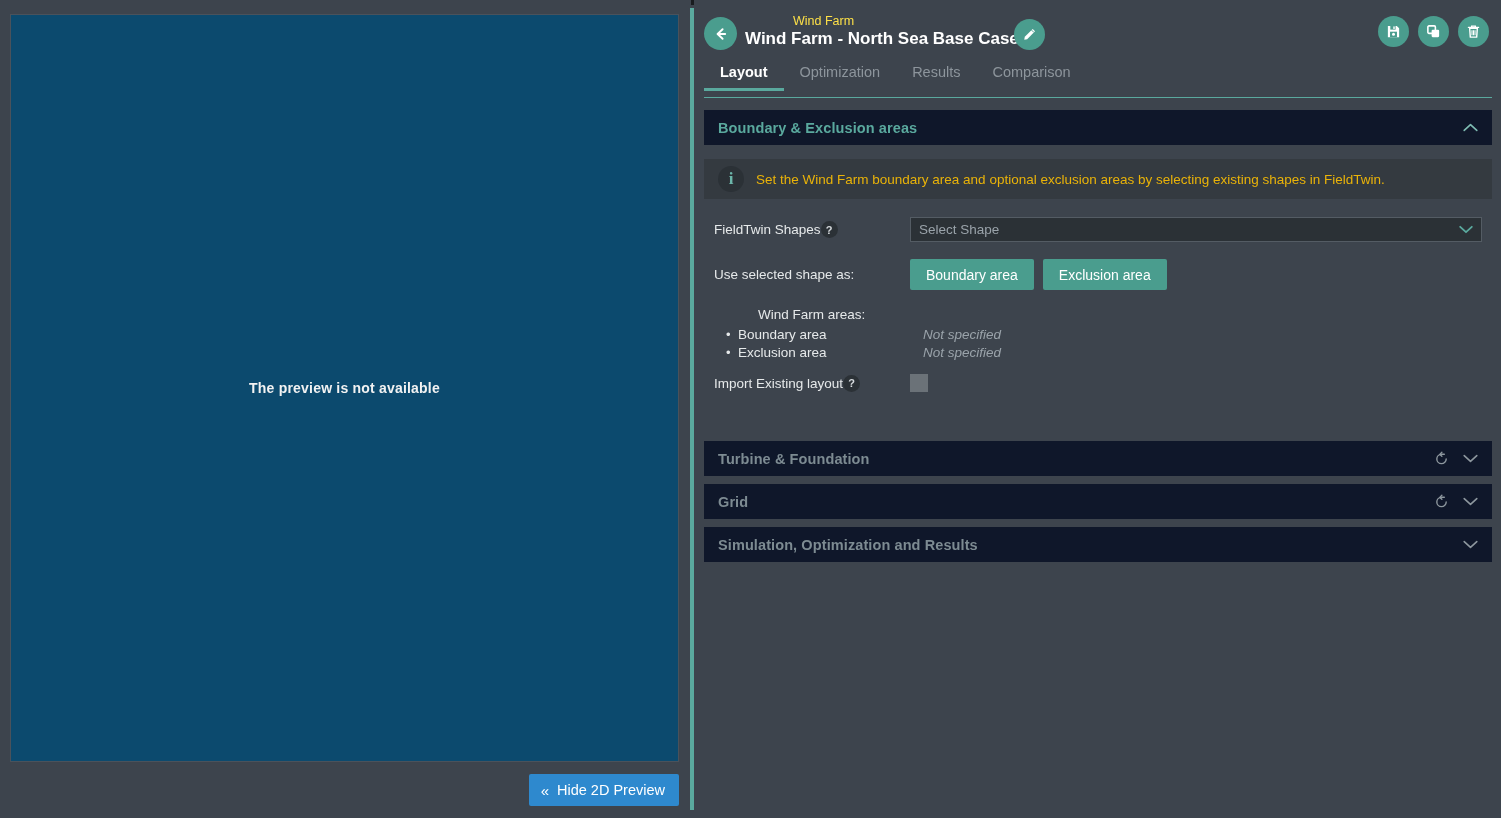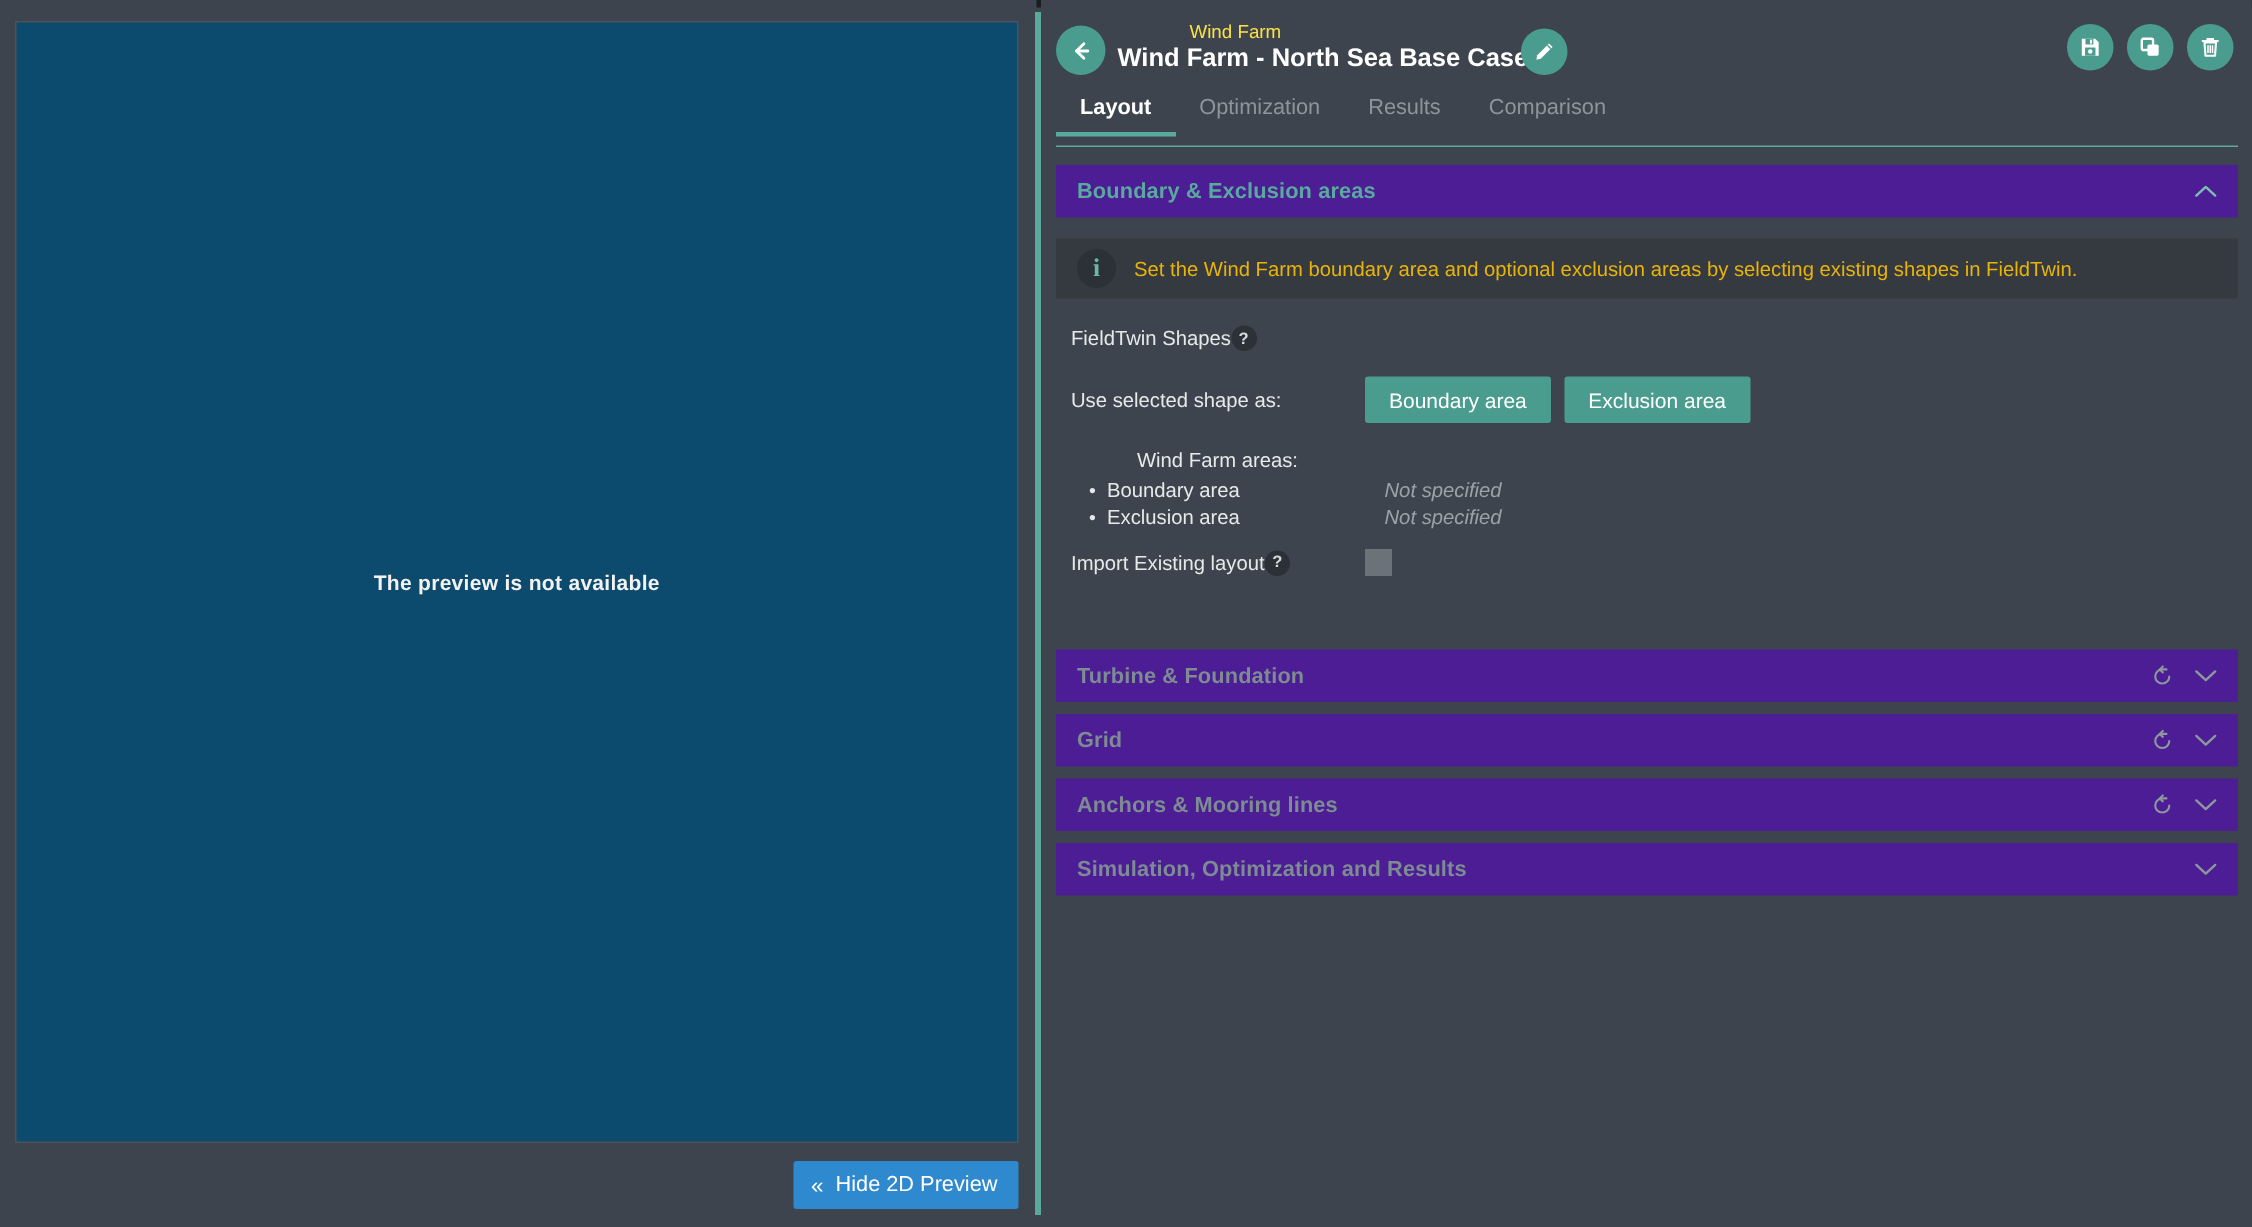--- a/index.html
+++ b/index.html
@@ -106,21 +106,21 @@
   .tab.active { color: #ffffff; font-weight: bold; }
   .tab.active::after {
     content: ""; position: absolute; left: 0; right: 0; bottom: -1px;
     height: 3px; background: #5aa99e;
   }
 
   
   .acc-wrap { position: absolute; left: 10px; top: 110px; width: 788px; }
   .acc-head {
     height: 35px;
-    background: #4c1d95;
+    background: #0f172a;
     display: flex; align-items: center;
     padding: 0 14px 0 14px;
     cursor: pointer;
     position: relative;
   }
   .acc-head .acc-title {
     font-size: 14.5px; font-weight: bold; color: #5aa99e;
     letter-spacing: .1px;
   }
   .acc-head.dim .acc-title { color: #7d8b92; }
@@ -306,20 +306,28 @@
           <span class="info-text">Set the Wind Farm boundary area and optional exclusion areas by selecting existing shapes in FieldTwin.</span>
         </div>
 
         <div class="form">
 
           <div class="row">
             <div class="lbl">
               <span>FieldTwin Shapes</span>
               <span class="qmark">?</span>
             </div>
+            <div class="select">
+              <span>Select Shape</span>
+              <span class="sel-chev">
+                <svg width="14" height="9" viewBox="0 0 14 9">
+                  <path d="M1.2 1.8 L7 7.2 L12.8 1.8" fill="none" stroke="currentColor" stroke-width="1.8" stroke-linecap="round" stroke-linejoin="round"></path>
+                </svg>
+              </span>
+            </div>
           </div>
 
           <div class="row">
             <div class="lbl">
               <span>Use selected shape as:</span>
             </div>
             <button class="btn-teal">
               <span>Boundary area</span>
             </button>
             <button class="btn-teal">
@@ -379,36 +387,20 @@
             </svg>
           </span>
           <span class="ic-chev">
             <svg width="15" height="9" viewBox="0 0 15 9">
               <path d="M1.2 1.6 L7.5 7.4 L13.8 1.6" fill="none" stroke="currentColor" stroke-width="1.6" stroke-linecap="round" stroke-linejoin="round"></path>
             </svg>
           </span>
         </span>
       </div>
 
-      <div class="acc-head dim acc-collapsed">
-        <span class="acc-title">Anchors &amp; Mooring lines</span>
-        <span class="acc-icons">
-          <span class="ic-reset">
-            <svg width="15" height="15" viewBox="0 0 16 16">
-              <path d="M13 8.5 A5 5 0 1 1 8 3.5 L11 3.5" fill="none" stroke="currentColor" stroke-width="1.5" stroke-linecap="round"></path>
-              <path d="M8.4 1.4 L6.2 3.6 L8.4 5.6" fill="none" stroke="currentColor" stroke-width="1.5" stroke-linecap="round" stroke-linejoin="round"></path>
-            </svg>
-          </span>
-          <span class="ic-chev">
-            <svg width="15" height="9" viewBox="0 0 15 9">
-              <path d="M1.2 1.6 L7.5 7.4 L13.8 1.6" fill="none" stroke="currentColor" stroke-width="1.6" stroke-linecap="round" stroke-linejoin="round"></path>
-            </svg>
-          </span>
-        </span>
-      </div>
 
       <div class="acc-head dim acc-collapsed">
         <span class="acc-title">Simulation, Optimization and Results</span>
         <span class="acc-icons">
           <span class="ic-chev">
             <svg width="15" height="9" viewBox="0 0 15 9">
               <path d="M1.2 1.6 L7.5 7.4 L13.8 1.6" fill="none" stroke="currentColor" stroke-width="1.6" stroke-linecap="round" stroke-linejoin="round"></path>
             </svg>
           </span>
         </span>

